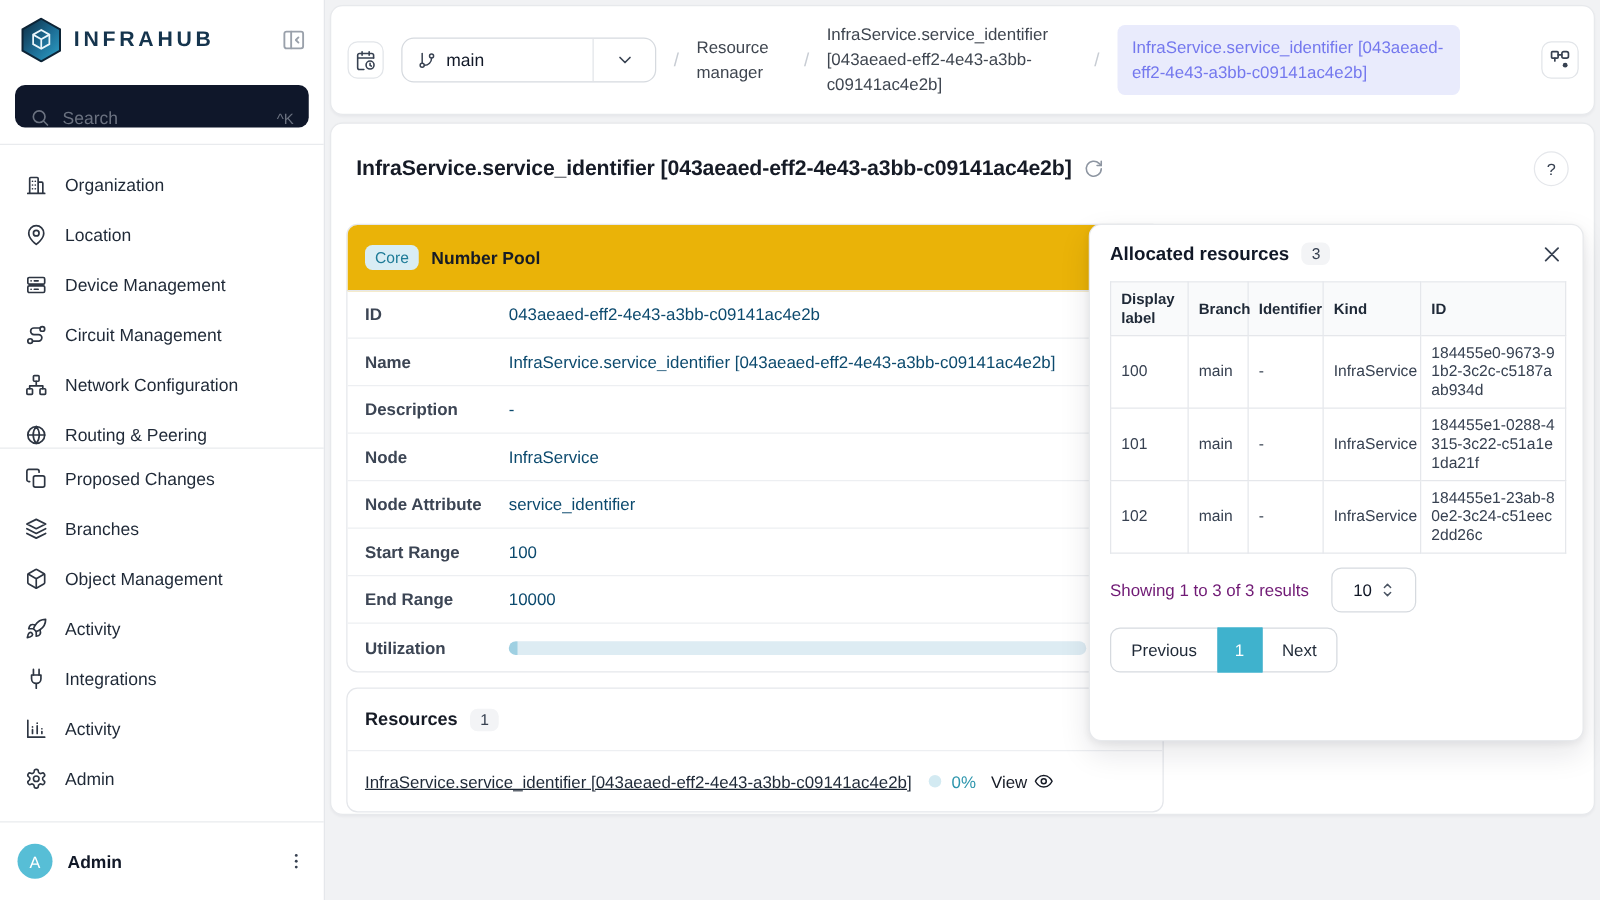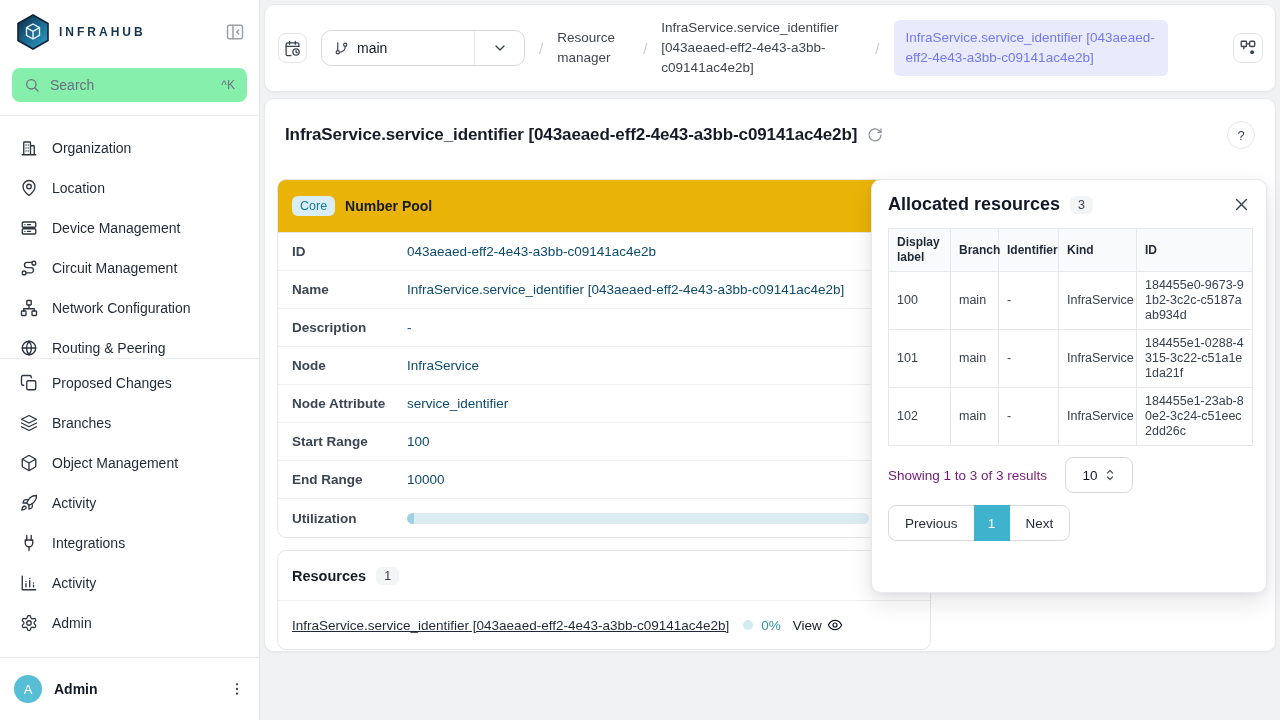--- a/index.html
+++ b/index.html
@@ -3,23 +3,23 @@
 <meta charset="utf-8">
 <style>
   * { margin:0; padding:0; box-sizing:border-box; }
   html,body { width:1280px; height:720px; overflow:hidden; }
   body { font-family:"Liberation Sans", sans-serif; background:#f1f2f4; display:flex; color:#1f2937; }
 
   
   .sidebar { width:260px; min-width:260px; height:720px; background:#fff; border-right:1px solid #e5e7eb; display:flex; flex-direction:column; position:relative; }
   .side-head { display:flex; align-items:center; padding:14px 14px 10px 16px; }
   .brand { display:flex; align-items:center; gap:9px; flex:1; }
-  .brand-name { font-size:12px; font-weight:700; letter-spacing:3px; color:#15344d; }
+  .brand-name { font-size:17px; font-weight:700; letter-spacing:3px; color:#15344d; }
   .collapse-btn { color:#9aa1ab; cursor:pointer; display:flex; }
-  .searchbox { margin:8px 12px 13px 12px; background:#86efac; border-radius:8px; height:34px; display:flex; align-items:center; padding:0 12px; gap:10px; color:#6b7280; }
+  .searchbox { margin:8px 12px 13px 12px; background:#0f172a; border-radius:8px; height:34px; display:flex; align-items:flex-end; padding:0 12px; gap:10px; color:#6b7280; }
   .searchbox .ph { font-size:14px; flex:1; }
   .searchbox .kbd { font-size:12px; color:#6b7280; }
   .side-sep { border-top:1px solid #e9ebee; margin:0; }
   .nav-group1 { height:242px; overflow:hidden; padding:12px 8px 0 8px; }
   .nav-group2 { padding:4px 8px 0 8px; }
   .nav-item { height:40px; display:flex; align-items:center; gap:14px; padding:0 12px; border-radius:8px; cursor:pointer; }
   .nav-item svg { color:#2d3542; flex:none; }
   .nav-label { font-size:14px; color:#1f2937; white-space:nowrap; }
   .side-foot { margin-top:auto; border-top:1px solid #e9ebee; height:63px; display:flex; align-items:center; padding:0 14px 0 14px; gap:12px; }
   .avatar { width:28px; height:28px; border-radius:50%; background:#57bed6; color:#fff; font-size:13px; display:flex; align-items:center; justify-content:center; }
@@ -65,21 +65,21 @@
   .badge-count { background:#f3f4f6; color:#374151; border-radius:6px; font-size:12.5px; padding:2px 8px; }
   .res-row { height:48px; display:flex; align-items:center; padding:0 14px; gap:8px; }
   .res-link { font-size:13.5px; color:#1f2937; text-decoration:underline; cursor:pointer; }
   .pct-dot { width:10px; height:10px; border-radius:50%; background:#d3eaf2; margin-left:6px; }
   .pct { font-size:13.5px; color:#2e96ad; }
   .view-link { font-size:13.5px; color:#161b26; margin-left:4px; cursor:pointer; display:flex; align-items:center; gap:5px; }
 
   
   .panel { position:absolute; top:80px; right:8px; width:396px; height:414px; background:#fff; border:1px solid #e7e9ec; border-radius:10px; box-shadow:0 10px 24px rgba(16,24,40,.10), 0 2px 6px rgba(16,24,40,.06); padding:14px 16px; }
   .panel-head { display:flex; align-items:center; gap:10px; }
-  .panel-title { font-size:18px; font-weight:700; color:#111827; }
+  .panel-title { font-size:15px; font-weight:700; color:#111827; }
   .panel-close { margin-left:auto; color:#374151; cursor:pointer; display:flex; }
   table.alloc { border-collapse:collapse; width:364px; margin-top:13px; font-size:12.5px; table-layout:fixed; }
   .alloc th, .alloc td { border:1px solid #e5e7eb; padding:6px 8px; text-align:left; vertical-align:middle; }
   .alloc th { background:#f9fafb; font-weight:600; color:#1f2937; font-size:12px; line-height:15px; }
   .alloc td { color:#374151; line-height:15px; }
   .alloc .c-disp { width:62px; } .alloc .c-branch { width:48px;text-align:center; } .alloc .c-ident { width:60px; } .alloc .c-kind { width:78px; } .alloc .c-id { width:116px; }
   .alloc td.idcell { word-break:break-all; font-size:12.5px; }
   .panel-summary { display:flex; align-items:center; gap:18px; margin-top:11px; }
   .summary-text { font-size:13.5px; color:#701a75; }
   .size-select { border:1px solid #d6dadf; border-radius:8px; height:36px; width:68px; display:flex; align-items:center; justify-content:center; gap:6px; font-size:13.5px; color:#111827; cursor:pointer; }

